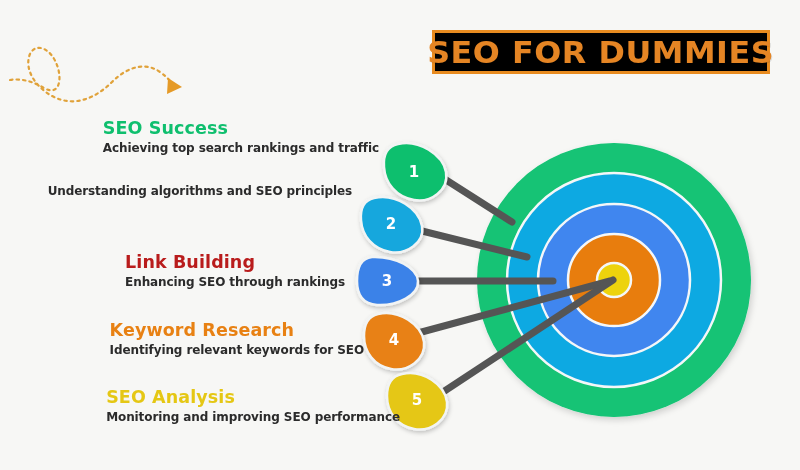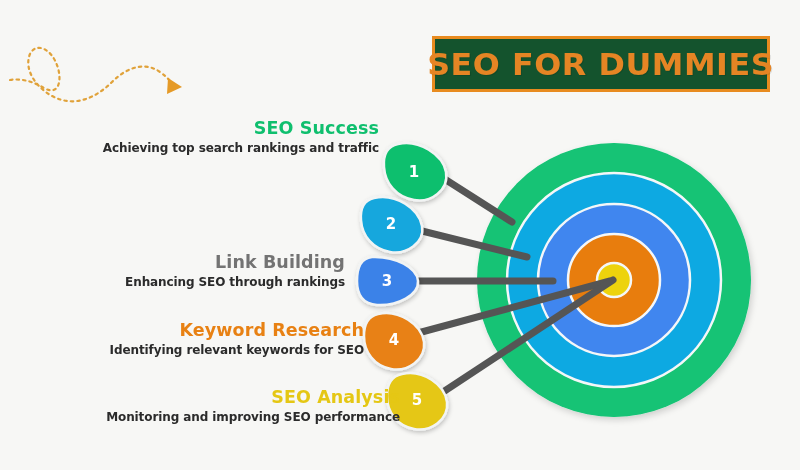--- a/index.html
+++ b/index.html
@@ -8,43 +8,42 @@
     background:#f7f7f5;
     font-family:"Liberation Sans", sans-serif;
     overflow:hidden;
     position:relative;
   }
   #stage{position:absolute;inset:0;width:800px;height:470px;}
 
   
   .title-box{
     position:absolute;
-    left:432px;top:36px;
-    width:338px;height:56px;
+    left:432px;top:30px;
+    width:338px;height:44px;
     border:3px solid #e88b1f;
-    background:#14532d;
+    background:#000000;
     box-sizing:border-box;
     display:flex;align-items:center;justify-content:center;
   }
   .title-box .title-text{
     font-family:"DejaVu Sans", sans-serif;
     font-weight:bold;
     font-size:30px;
     letter-spacing:0.5px;
     color:#e58524;
     text-transform:uppercase;
     white-space:nowrap;
     transform:scaleX(1.06);
     text-shadow:1px 1px 0 rgba(0,0,0,.10);
   }
 
   
   .item{
     position:absolute;
-    text-align:right;
     line-height:1.15;
   }
   .item .heading{
     font-family:"DejaVu Sans", sans-serif;
     font-weight:bold;
     font-size:17.5px;
     margin:0 0 4px 0;
     white-space:nowrap;
     letter-spacing:.1px;
   }
@@ -151,24 +150,25 @@
   <div class="title-box">
     <span class="title-text">SEO FOR DUMMIES</span>
   </div>
 
   <div class="item" id="item-1">
     <p class="heading" style="color:#0fbf6e;">SEO Success</p>
     <p class="sub">Achieving top search rankings and traffic</p>
   </div>
 
   <div class="item" id="item-2">
+    <p class="sub">Understanding algorithms and SEO principles</p>
   </div>
 
   <div class="item" id="item-3">
-    <p class="heading" style="color:#737373;">Link Building</p>
+    <p class="heading" style="color:#b91c1c;">Link Building</p>
     <p class="sub">Enhancing SEO through rankings</p>
   </div>
 
   <div class="item" id="item-4">
     <p class="heading" style="color:#e88113;">Keyword Research</p>
     <p class="sub">Identifying relevant keywords for SEO</p>
   </div>
 
   <div class="item" id="item-5">
     <p class="heading" style="color:#e5c714;">SEO Analysis</p>

